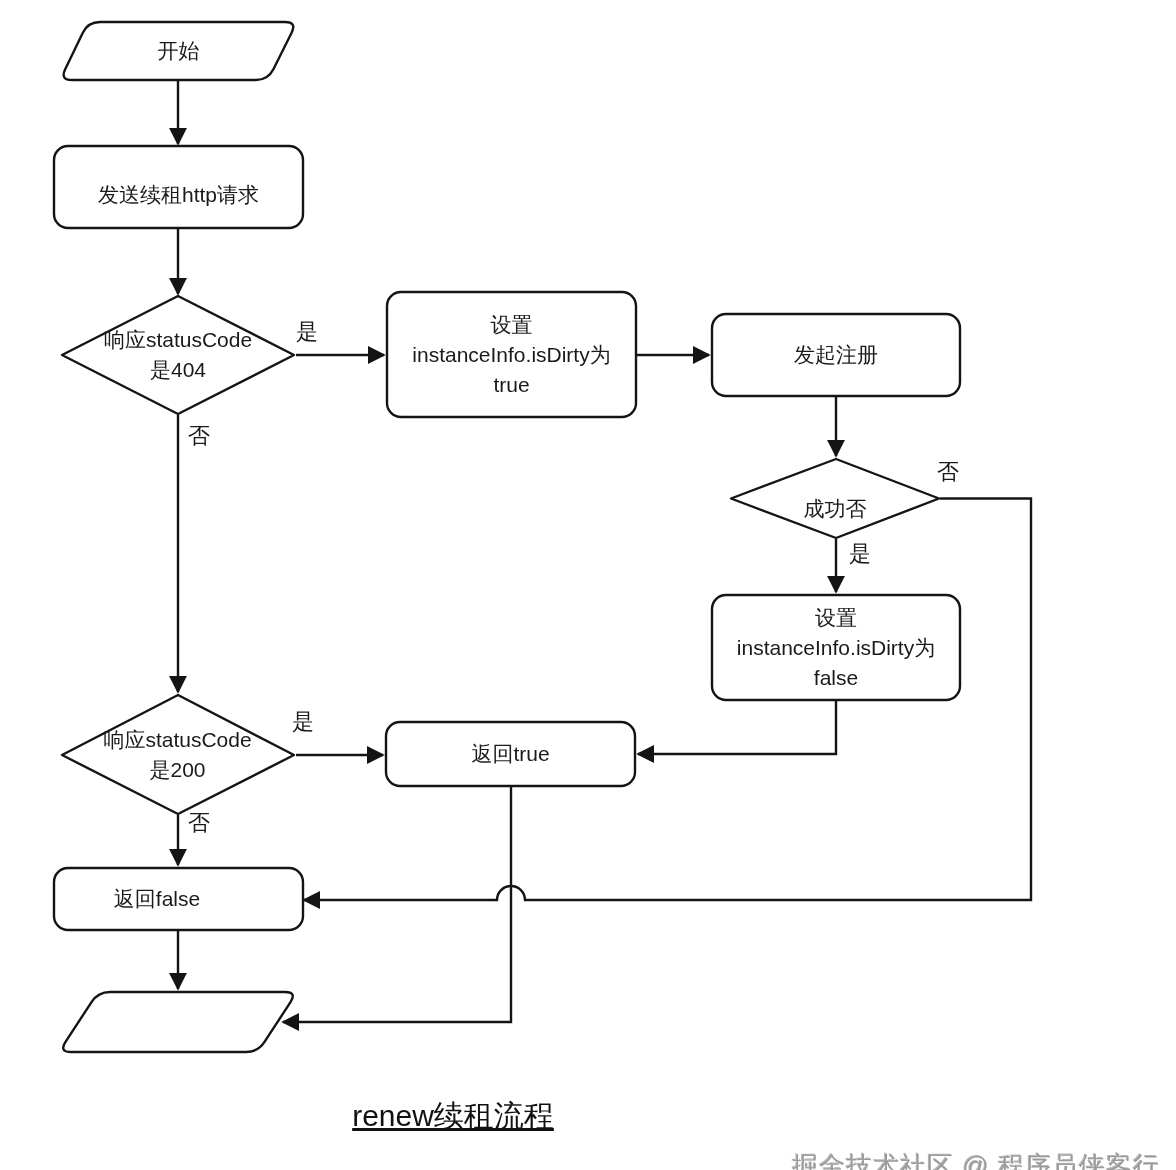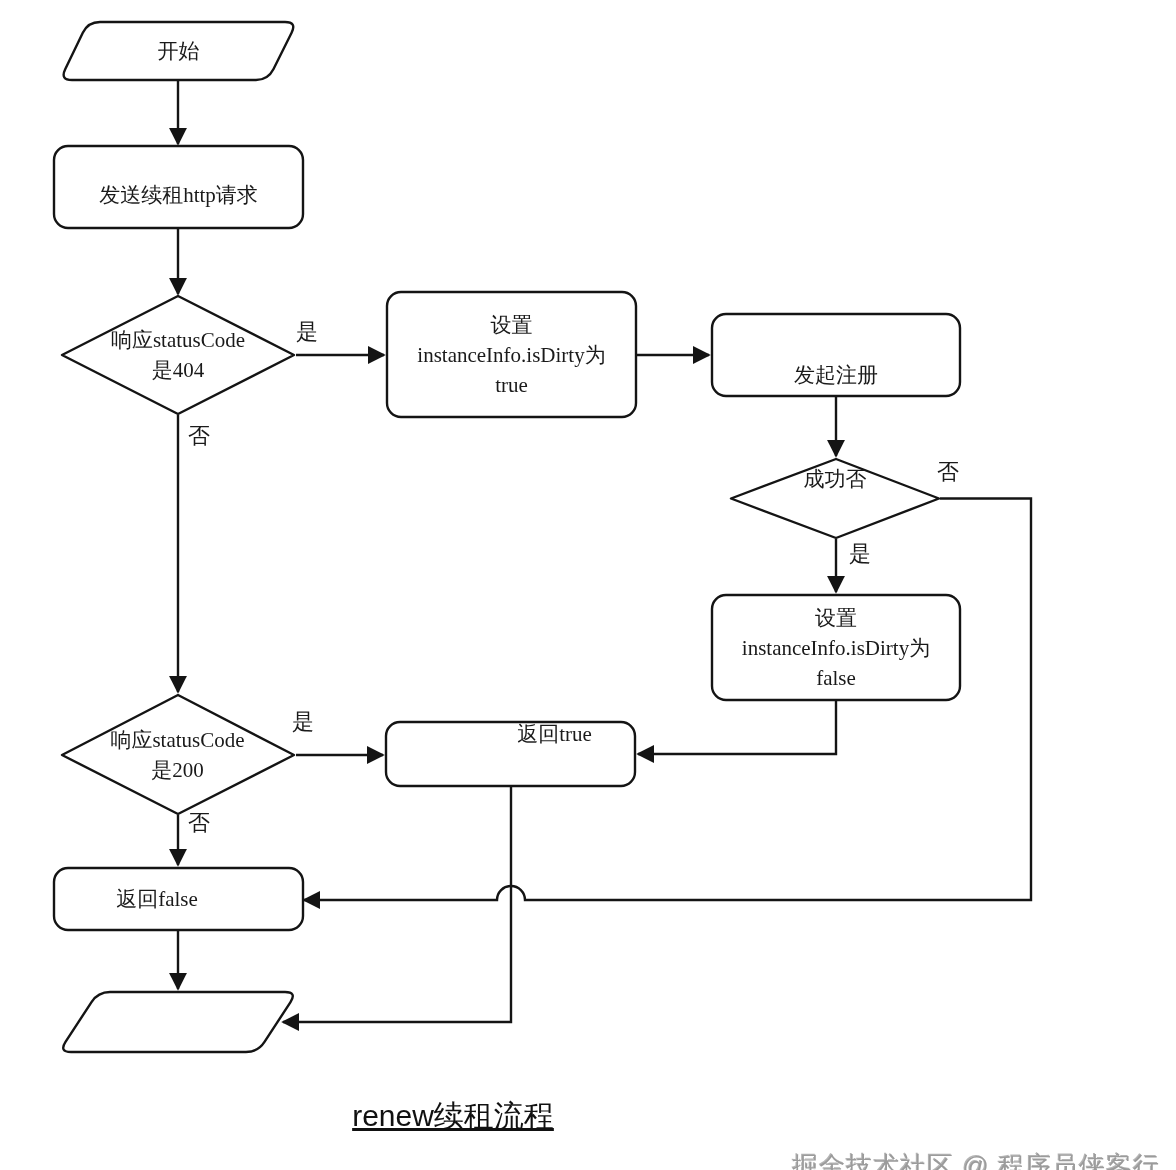--- a/index.html
+++ b/index.html
@@ -12,21 +12,20 @@
   }
   svg.wires{position:absolute;left:0;top:0;}
   .node-label{
     position:absolute;
     display:flex;align-items:center;justify-content:center;
     text-align:center;
     white-space:pre-line;
     font-size:21px;line-height:30px;
     color:#1a1a1a;
     pointer-events:none;
-    font-family:Liberation Serif, serif;
   }
   .edge-label{
     position:absolute;
     width:28px;height:30px;
     display:flex;align-items:center;justify-content:center;
     font-size:22px;color:#1a1a1a;
   }
   .diagram-title{
     position:absolute;
     left:303px;top:1094px;width:300px;height:44px;
@@ -92,32 +91,32 @@
 
   <div class="node-label" style="left:54px;top:146px;width:249px;height:98px;">发送续租http请求</div>
 
   <div class="node-label" style="left:62px;top:296px;width:232px;height:118px;">响应statusCode
 是404</div>
 
   <div class="node-label" style="left:387px;top:292px;width:249px;height:125px;">设置
 instanceInfo.isDirty为
 true</div>
 
-  <div class="node-label" style="left:712px;top:314px;width:248px;height:82px;margin-top:20px;">发起注册</div>
+  <div class="node-label" style="left:712px;top:314px;width:248px;height:82px;">发起注册</div>
 
-  <div class="node-label" style="left:731px;top:439px;width:208px;height:79px;">成功否</div>
+  <div class="node-label" style="left:731px;top:469px;width:208px;height:79px;">成功否</div>
 
   <div class="node-label" style="left:712px;top:595px;width:248px;height:105px;">设置
 instanceInfo.isDirty为
 false</div>
 
   <div class="node-label" style="left:61px;top:695px;width:233px;height:119px;">响应statusCode
 是200</div>
 
-  <div class="node-label" style="left:386px;top:702px;width:249px;height:64px;padding-left:44px;">返回true</div>
+  <div class="node-label" style="left:386px;top:722px;width:249px;height:64px;">返回true</div>
 
   <div class="node-label" style="left:54px;top:868px;width:206px;height:62px;">返回false</div>
 
 
   <div class="edge-label" style="left:293px;top:317px;">是</div>
   <div class="edge-label" style="left:185px;top:421px;">否</div>
   <div class="edge-label" style="left:934px;top:457px;">否</div>
   <div class="edge-label" style="left:846px;top:539px;">是</div>
   <div class="edge-label" style="left:289px;top:707px;">是</div>
   <div class="edge-label" style="left:185px;top:808px;">否</div>

